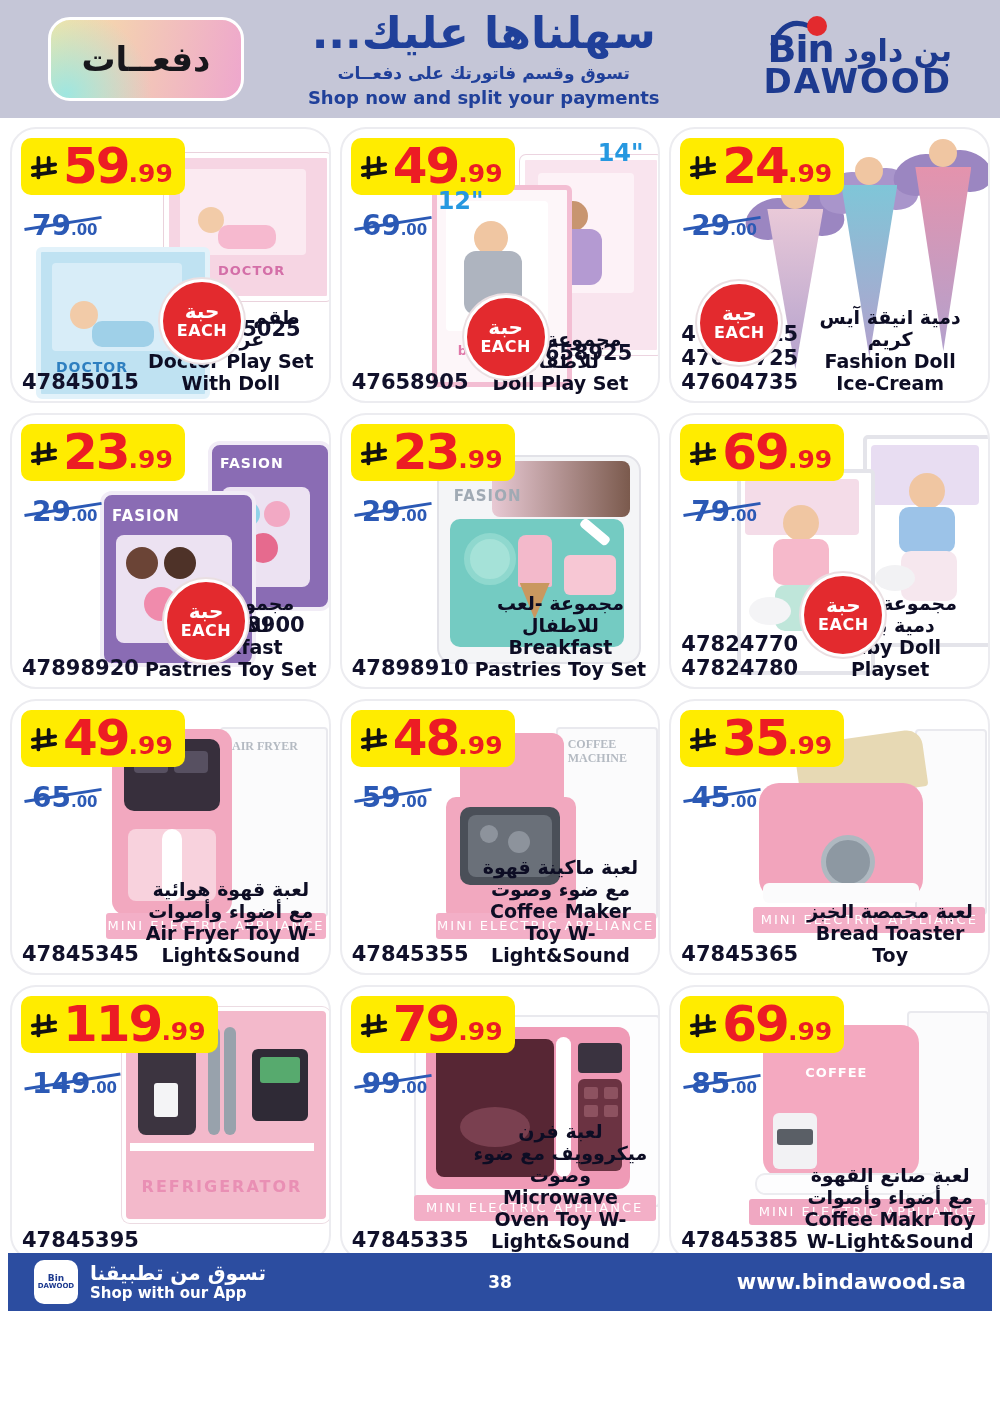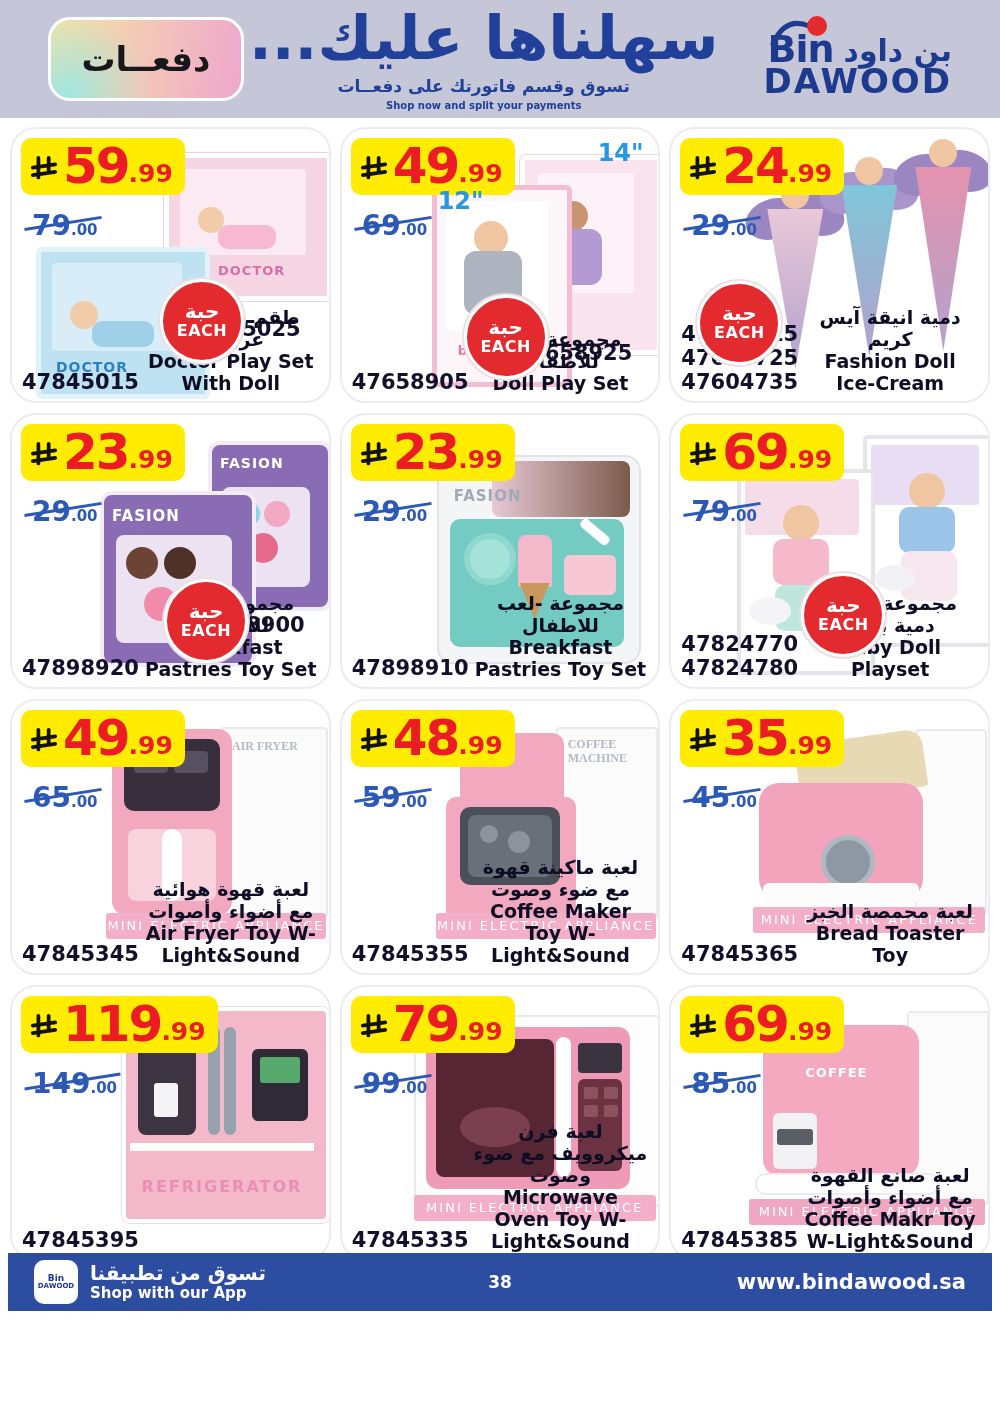--- a/index.html
+++ b/index.html
@@ -5,23 +5,23 @@
   html,body{margin:0;padding:0;}
   body{width:1000px;height:1415px;background:#ffffff;font-family:"DejaVu Sans",sans-serif;position:relative;overflow:hidden;}
   
   .header{position:absolute;top:0;left:0;right:0;height:118px;background:#c5c6d7;display:flex;align-items:center;justify-content:space-between;padding:0 48px;box-sizing:border-box;}
   .tamara{width:190px;height:78px;border-radius:22px;border:3px solid #fff;background:
      radial-gradient(circle at 8% 95%, #9fe6e0 0%, rgba(159,230,224,0) 45%),
      linear-gradient(100deg,#f6e6a4 0%,#f3c9b6 45%,#eea7cd 100%);
      display:flex;align-items:center;justify-content:center;}
   .tamara span{font-size:34px;font-weight:bold;color:#17171c;}
   .h-center{text-align:center;color:#20409a;margin-left:-40px;}
-  .h-ar-big{font-size:60px;font-weight:bold;line-height:1.05;}
+  .h-ar-big{font-size:44px;font-weight:bold;line-height:1.05;}
   .h-ar-sub{font-size:17px;font-weight:bold;margin-top:6px;}
-  .h-en-sub{font-size:10px;font-weight:bold;margin-top:4px;}
+  .h-en-sub{font-size:18px;font-weight:bold;margin-top:4px;}
   .bd-logo{position:relative;text-align:right;color:#1d3a8f;padding-top:14px;}
   .bd-row1{display:flex;align-items:flex-end;gap:10px;justify-content:flex-end;}
   .bd-bin{font-size:38px;font-weight:bold;line-height:.8;letter-spacing:-1px;}
   .bd-ar{font-size:30px;font-weight:bold;line-height:.9;}
   .bd-row2{font-size:34px;font-weight:bold;letter-spacing:2px;line-height:1;}
   .bd-swoosh{position:absolute;top:-6px;left:4px;}
   
   .grid{position:absolute;top:127px;left:10px;right:10px;display:grid;grid-template-columns:repeat(3,1fr);gap:10px 9px;}
   .card{height:272px;background:#fff;border:2px solid #ececf0;border-radius:26px;position:relative;overflow:hidden;}
   

